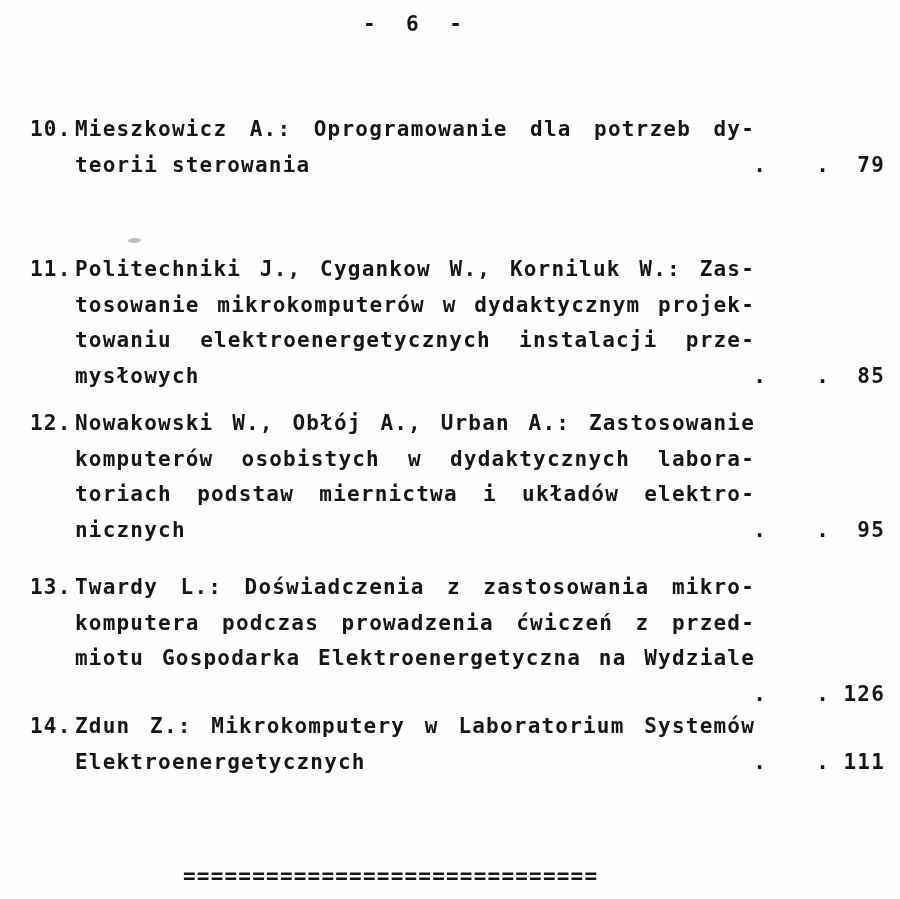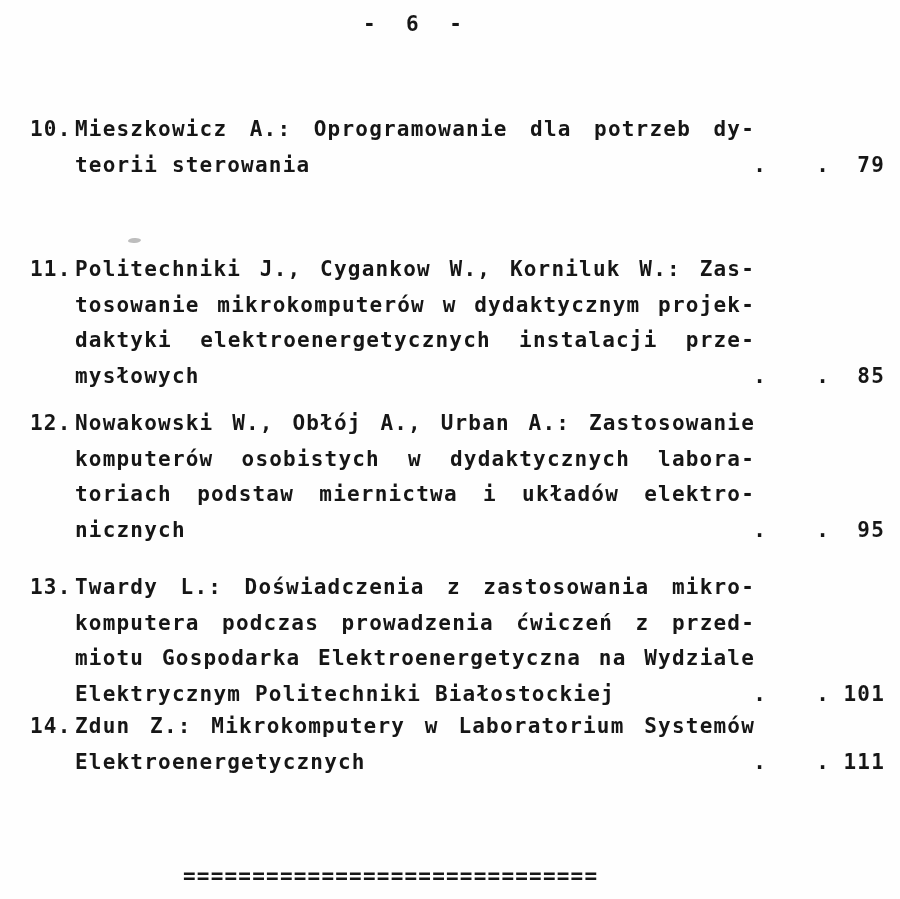--- a/index.html
+++ b/index.html
@@ -76,21 +76,21 @@
         <span class="pnum">79</span>
       </div>
     </div>
   </div>
 
   <div class="entry">
     <div class="num">11.</div>
     <div class="content">
       <div class="line just">Politechniki J., Cygankow W., Korniluk W.: Zas-</div>
         <div class="line just">tosowanie mikrokomputerów w dydaktycznym projek-</div>
-        <div class="line just">daktyki elektroenergetycznych instalacji prze-</div>
+        <div class="line just">towaniu elektroenergetycznych instalacji prze-</div>
         <div class="lastrow">
         <span>mysłowych</span>
         <span class="spacer"></span>
         <span class="dot1">.</span>
         <span class="dot2">.</span>
         <span class="pnum">85</span>
       </div>
     </div>
   </div>
 
@@ -110,25 +110,24 @@
     </div>
   </div>
 
   <div class="entry">
     <div class="num">13.</div>
     <div class="content">
       <div class="line just">Twardy L.: Doświadczenia z zastosowania mikro-</div>
         <div class="line just">komputera podczas prowadzenia ćwiczeń z przed-</div>
         <div class="line just">miotu Gospodarka Elektroenergetyczna na Wydziale</div>
         <div class="lastrow">
-        <span>Elektrycznym Politechniki Białostockiej</span>
         <span class="spacer"></span>
         <span class="dot1">.</span>
         <span class="dot2">.</span>
-        <span class="pnum">101</span>
+        <span class="pnum">126</span>
       </div>
     </div>
   </div>
 
   <div class="entry">
     <div class="num">14.</div>
     <div class="content">
       <div class="line just">Zdun Z.: Mikrokomputery w Laboratorium  Systemów</div>
         <div class="lastrow">
         <span>Elektroenergetycznych</span>

